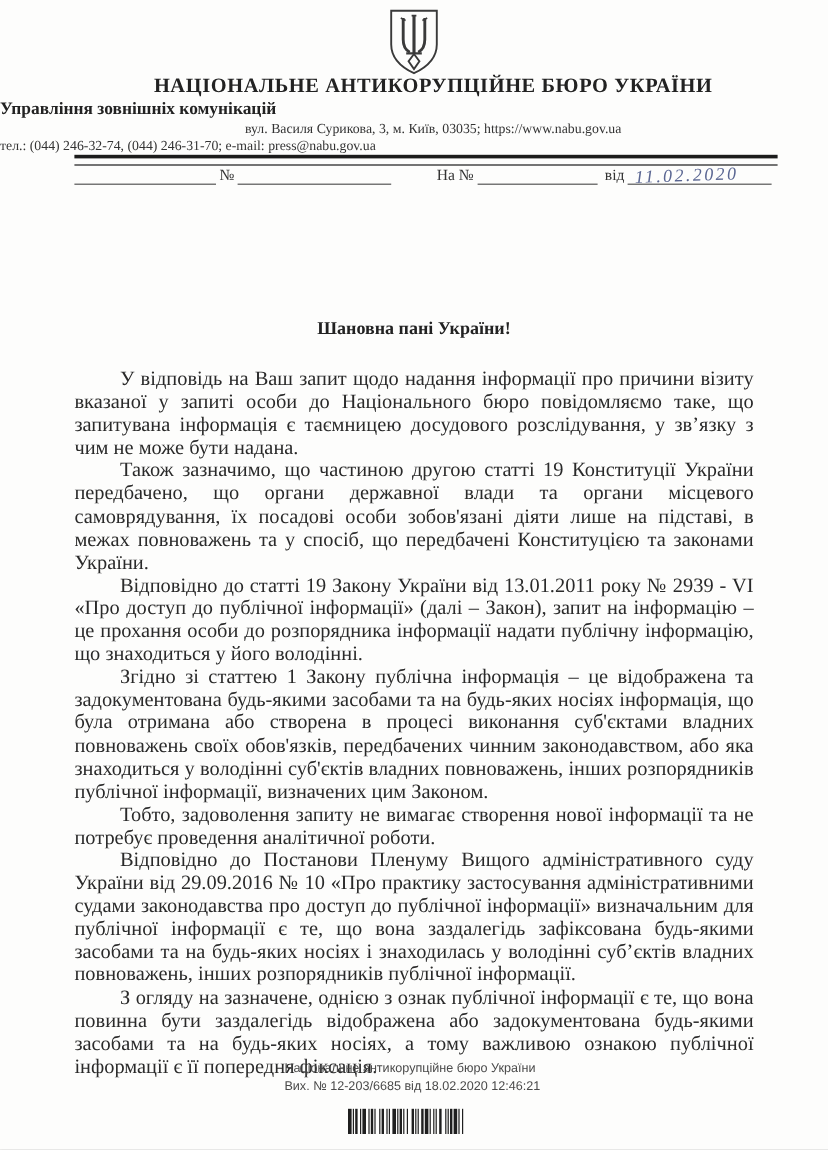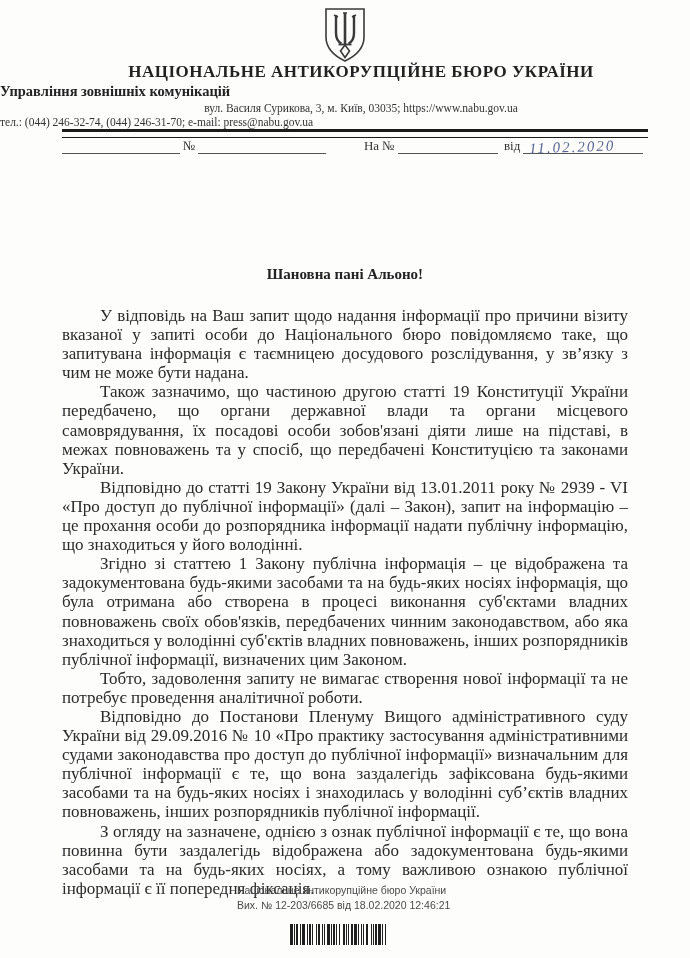--- a/index.html
+++ b/index.html
@@ -94,21 +94,21 @@
   <div class="rule"></div>
 
   <div class="refrow">
     <span class="u" style="width:118px"></span><span class="lbl">№</span><span class="u" style="width:128px"></span>
     <span style="display:inline-block;width:28px"></span>
     <span class="lbl">На №</span><span class="u" style="width:100px"></span>
     <span class="lbl">від</span><span class="u" style="width:120px"><span class="hand">11.02.2020</span></span>
   </div>
 
 
-  <div class="salutation">Шановна пані Альоно!</div>
+  <div class="salutation">Шановна пані України!</div>
 
   <div class="body-text" id="body-text">
       <p>У відповідь на Ваш запит щодо надання інформації про причини візиту вказаної у запиті особи до Національного бюро повідомляємо таке, що запитувана інформація є таємницею досудового розслідування, у зв’язку з чим не може бути надана.</p>
       <p>Також зазначимо, що частиною другою статті 19 Конституції України передбачено, що органи державної влади та органи місцевого самоврядування, їх посадові особи зобов'язані діяти лише на підставі, в межах повноважень та у спосіб, що передбачені Конституцією та законами України.</p>
       <p>Відповідно до статті 19 Закону України від 13.01.2011 року № 2939 - VI «Про доступ до публічної інформації» (далі – Закон), запит на інформацію – це прохання особи до розпорядника інформації надати публічну інформацію, що знаходиться у його володінні.</p>
       <p>Згідно зі статтею 1 Закону публічна інформація – це відображена та задокументована будь-якими засобами та на будь-яких носіях інформація, що була отримана або створена в процесі виконання суб'єктами владних повноважень своїх обов'язків, передбачених чинним законодавством, або яка знаходиться у володінні суб'єктів владних повноважень, інших розпорядників публічної інформації, визначених цим Законом.</p>
       <p>Тобто, задоволення запиту не вимагає створення нової інформації та не потребує проведення аналітичної роботи.</p>
       <p>Відповідно до Постанови Пленуму Вищого адміністративного суду України від 29.09.2016 № 10 «Про практику застосування адміністративними судами законодавства про доступ до публічної інформації»  визначальним для публічної інформації є те, що вона заздалегідь зафіксована будь-якими засобами та на будь-яких носіях і знаходилась у володінні суб’єктів владних повноважень, інших розпорядників публічної інформації.</p>
       <p>З огляду на зазначене, однією з ознак публічної інформації є те, що вона повинна бути заздалегідь відображена або задокументована будь-якими засобами та на будь-яких носіях, а тому важливою ознакою публічної інформації є її попередня фіксація.</p>
     </div>

